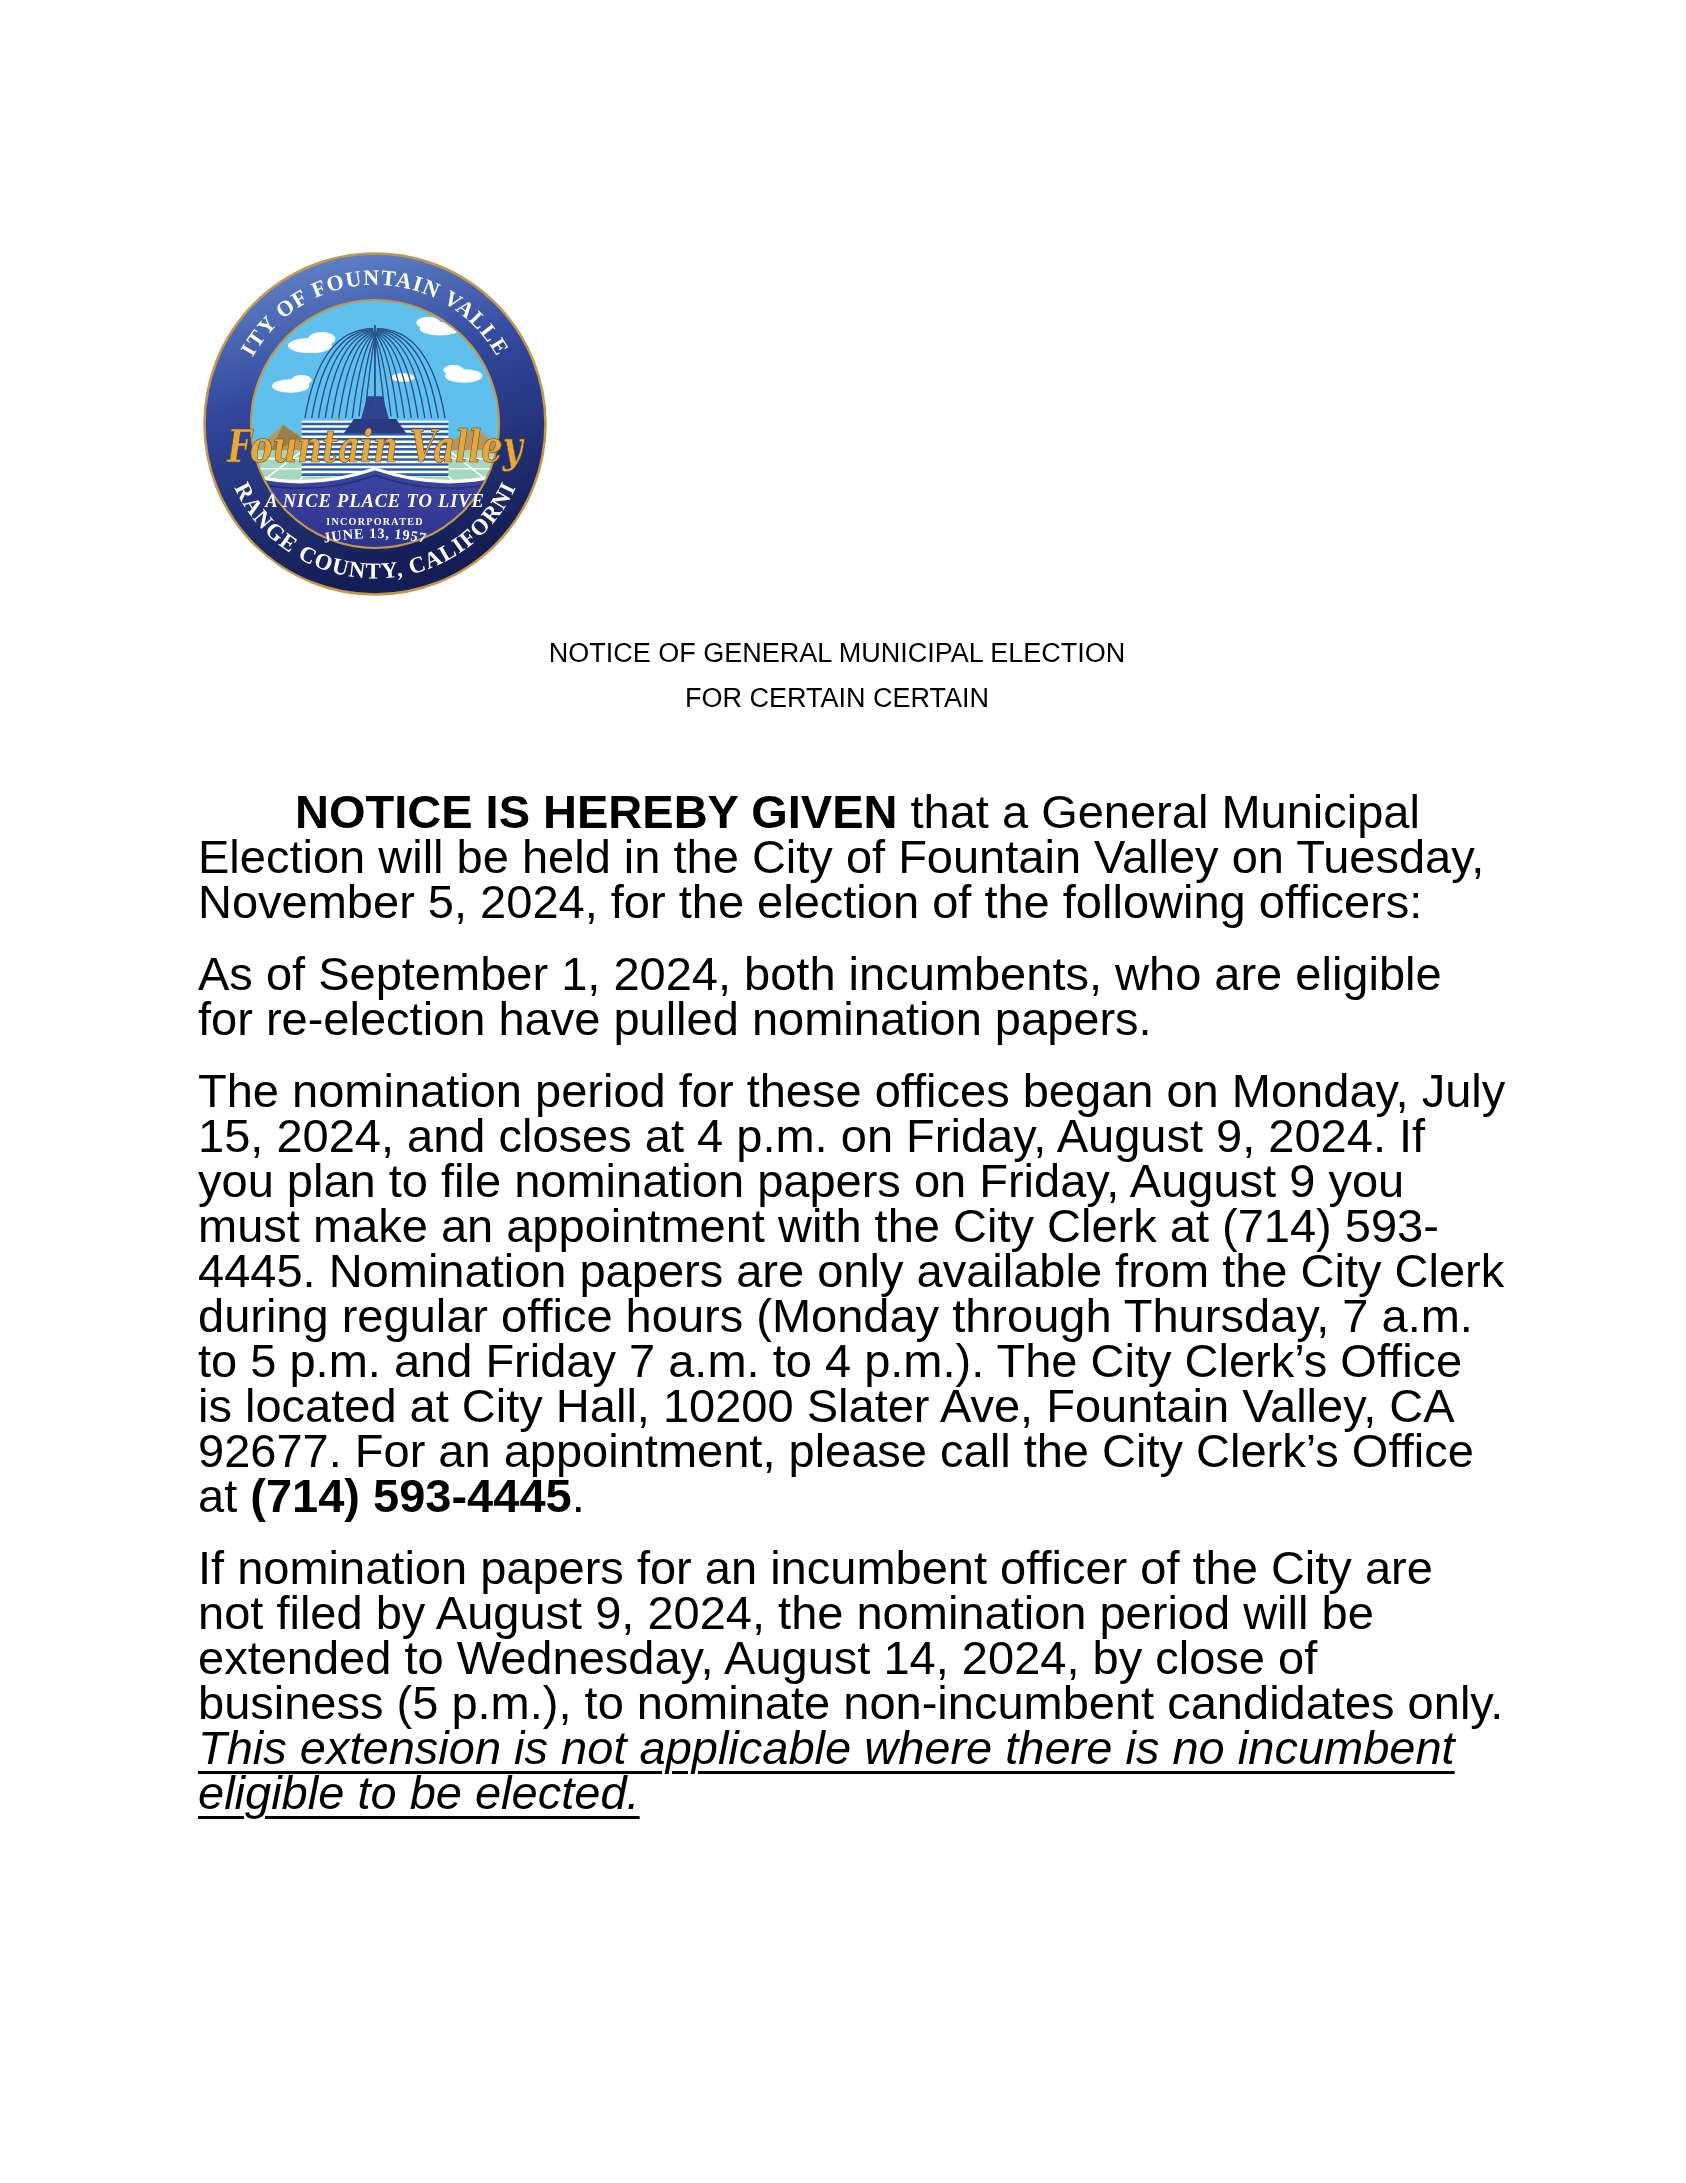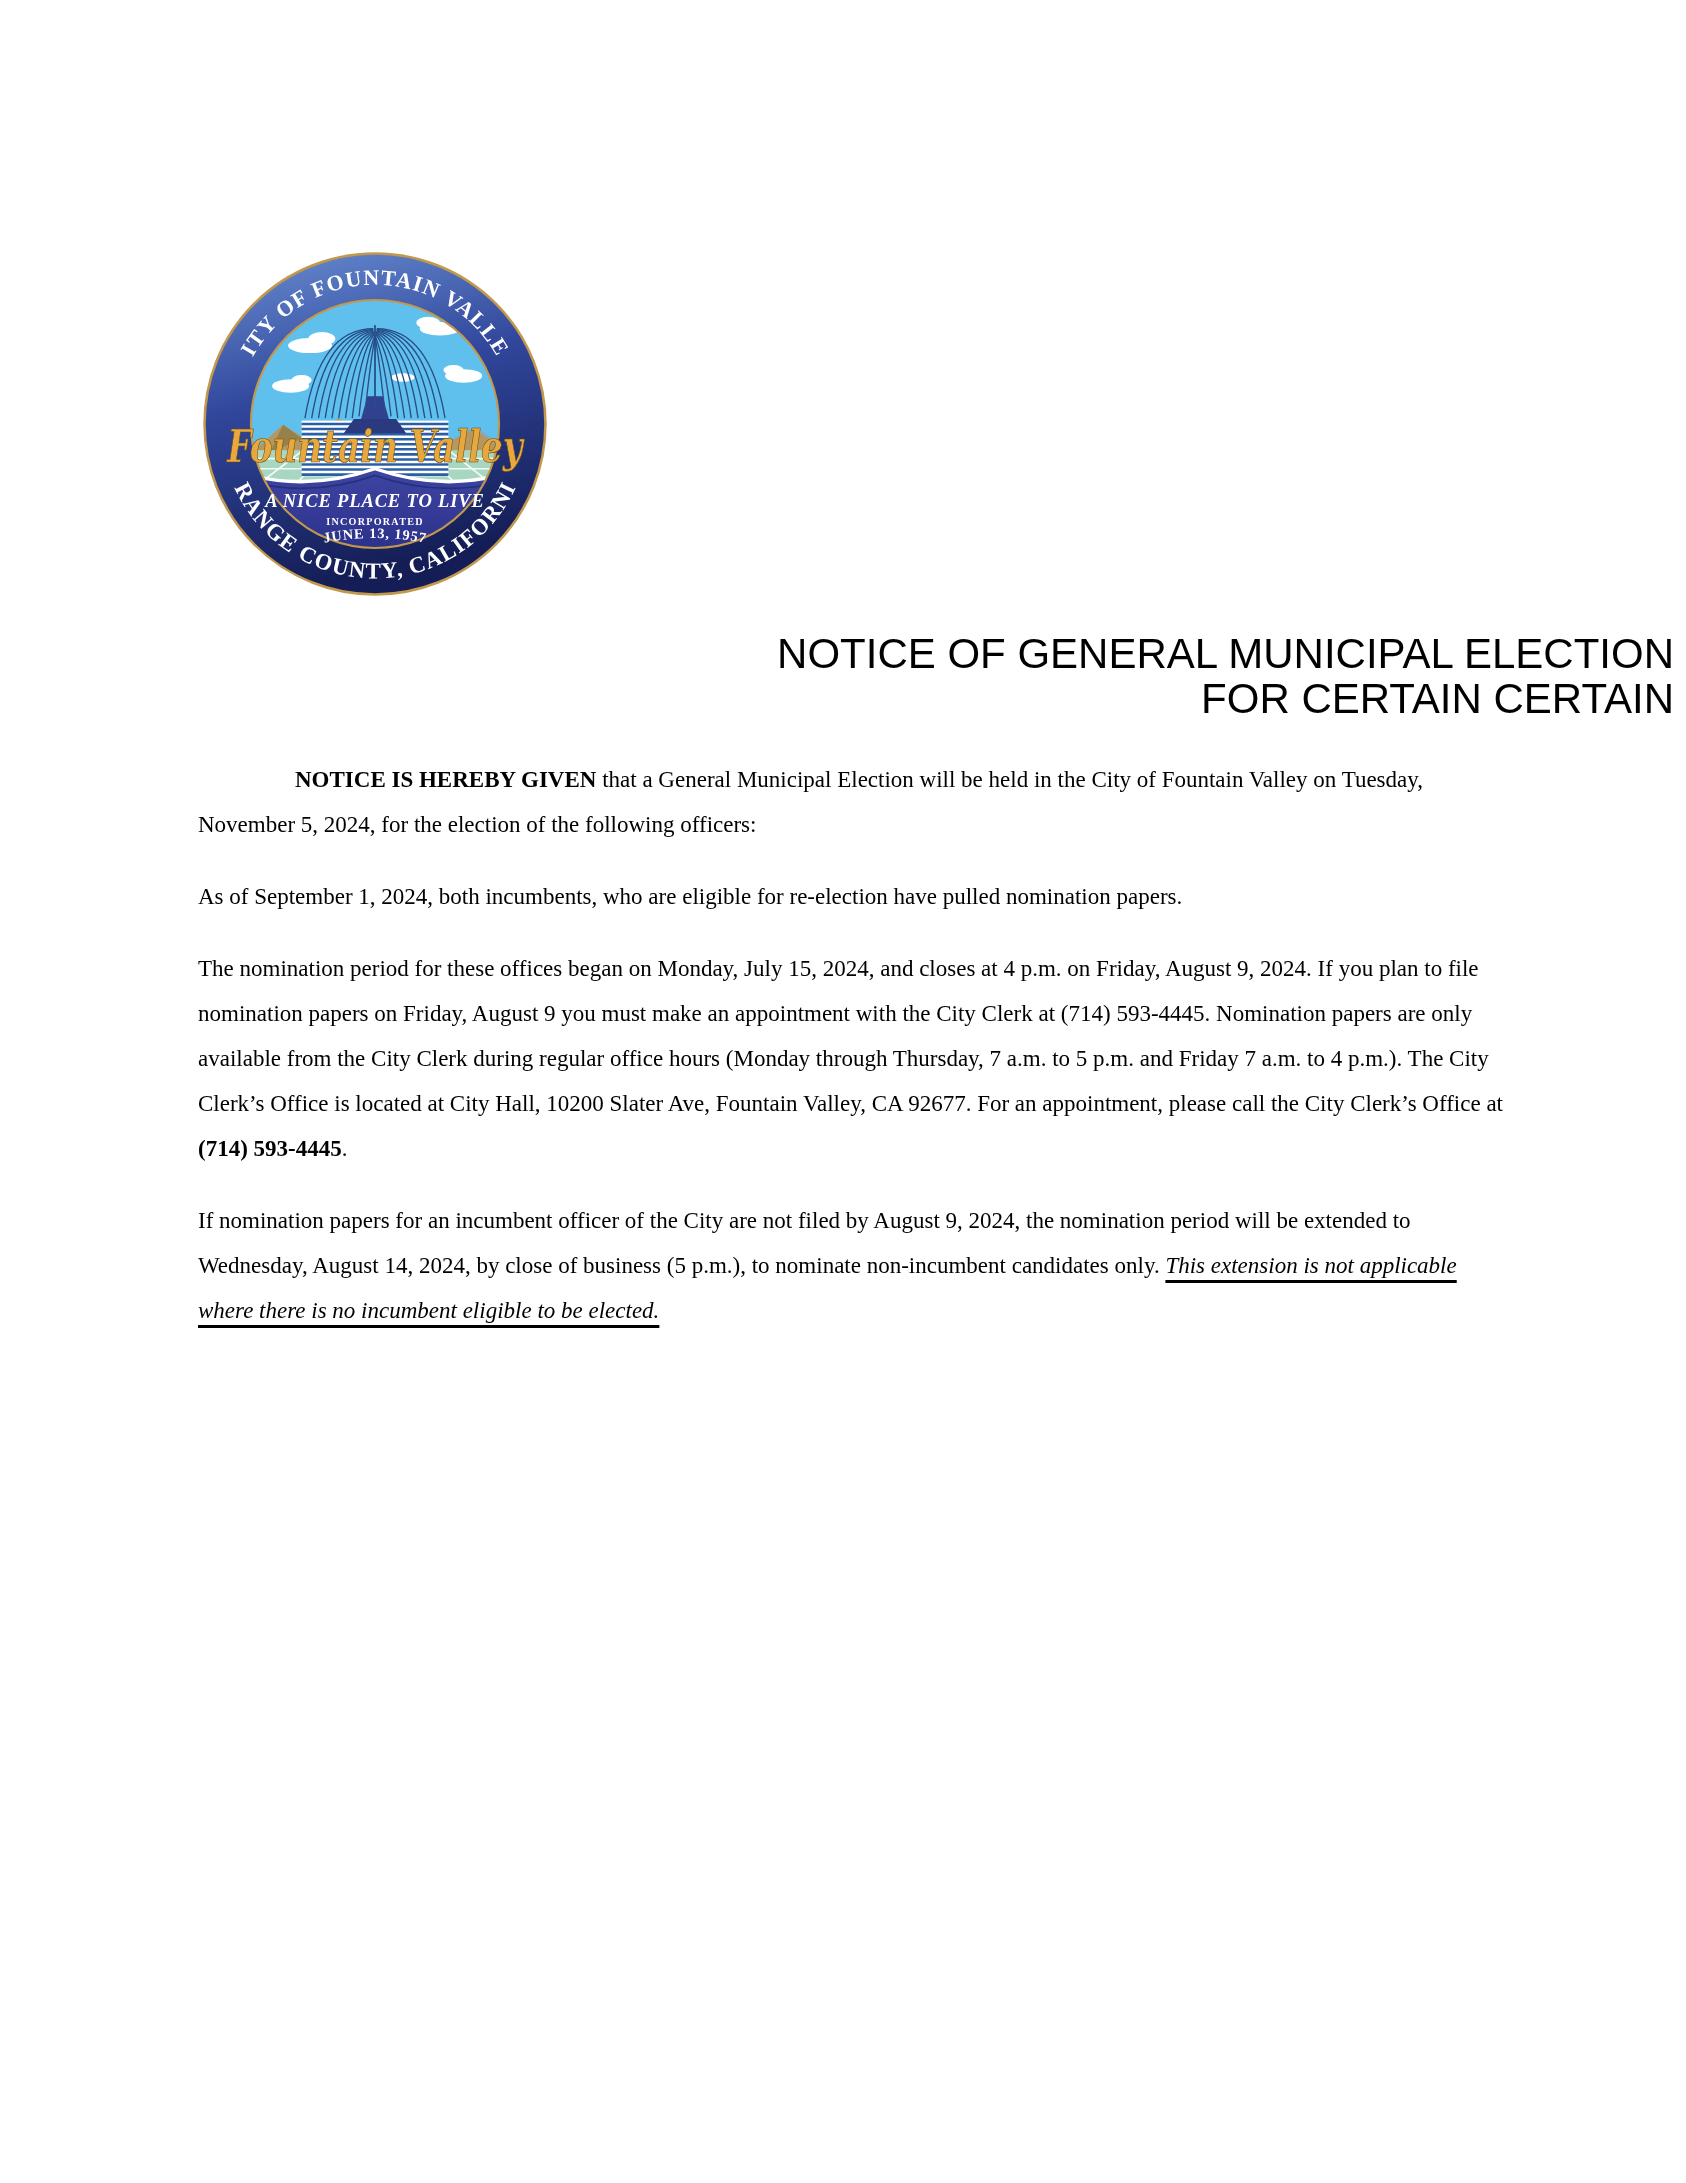--- a/index.html
+++ b/index.html
@@ -18,33 +18,32 @@
     top:251px;
     width:346px;
     height:346px;
   }
   .seal svg{width:100%;height:100%;display:block;}
   .doc-title{
     position:absolute;
     top:631px;
     left:0;
     width:1674px;
-    text-align:right;
-    font-size:42px;
+    text-align:center;
+    font-size:27px;
     line-height:45px;
     font-weight:400;
   }
   .doc-body{
     position:absolute;
-    top:757px;
+    top:789px;
     left:198px;
     width:1308px;
-    font-size:23px;
+    font-size:47px;
     line-height:45px;
-    font-family:Liberation Serif, serif;
   }
   .doc-body p{margin:0 0 27px 0;}
   .doc-body p.indent{text-indent:97px;}
   .doc-body span.b{font-weight:700;}
   .doc-body span.i{font-style:italic;}
   .doc-body span.u{
     text-decoration:underline;
     text-decoration-thickness:2.5px;
     text-underline-offset:6.7px;
   }

